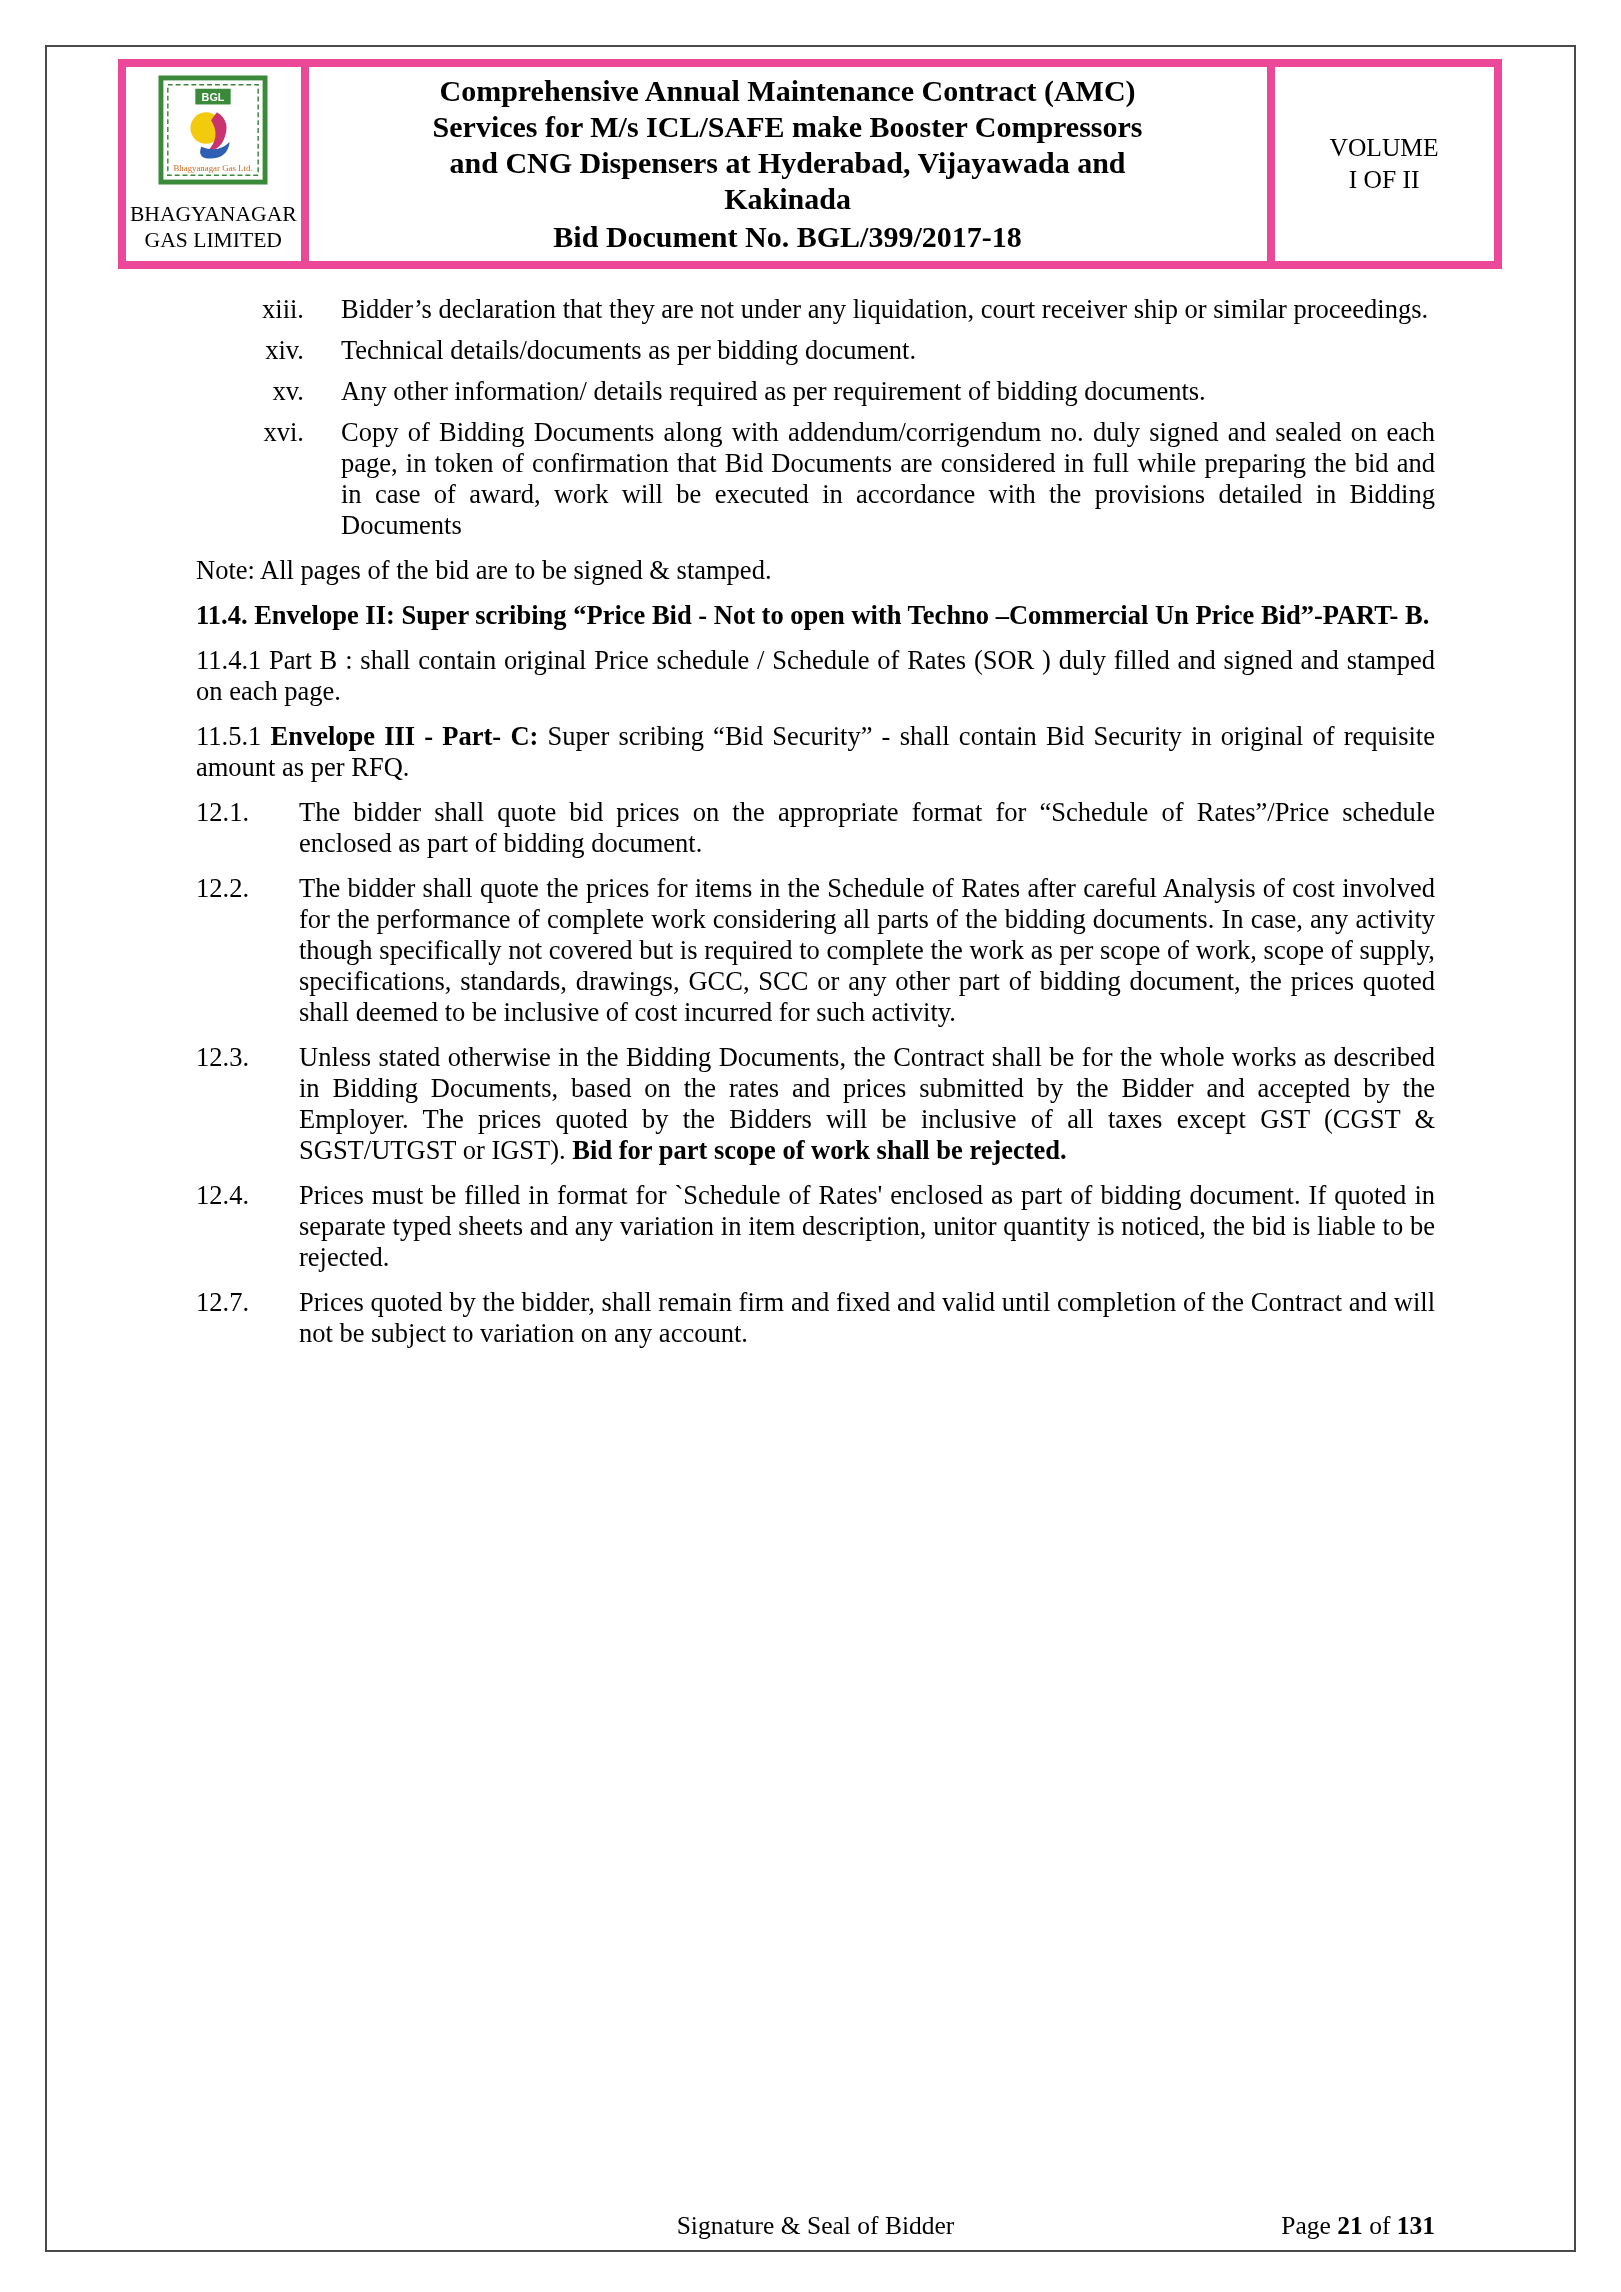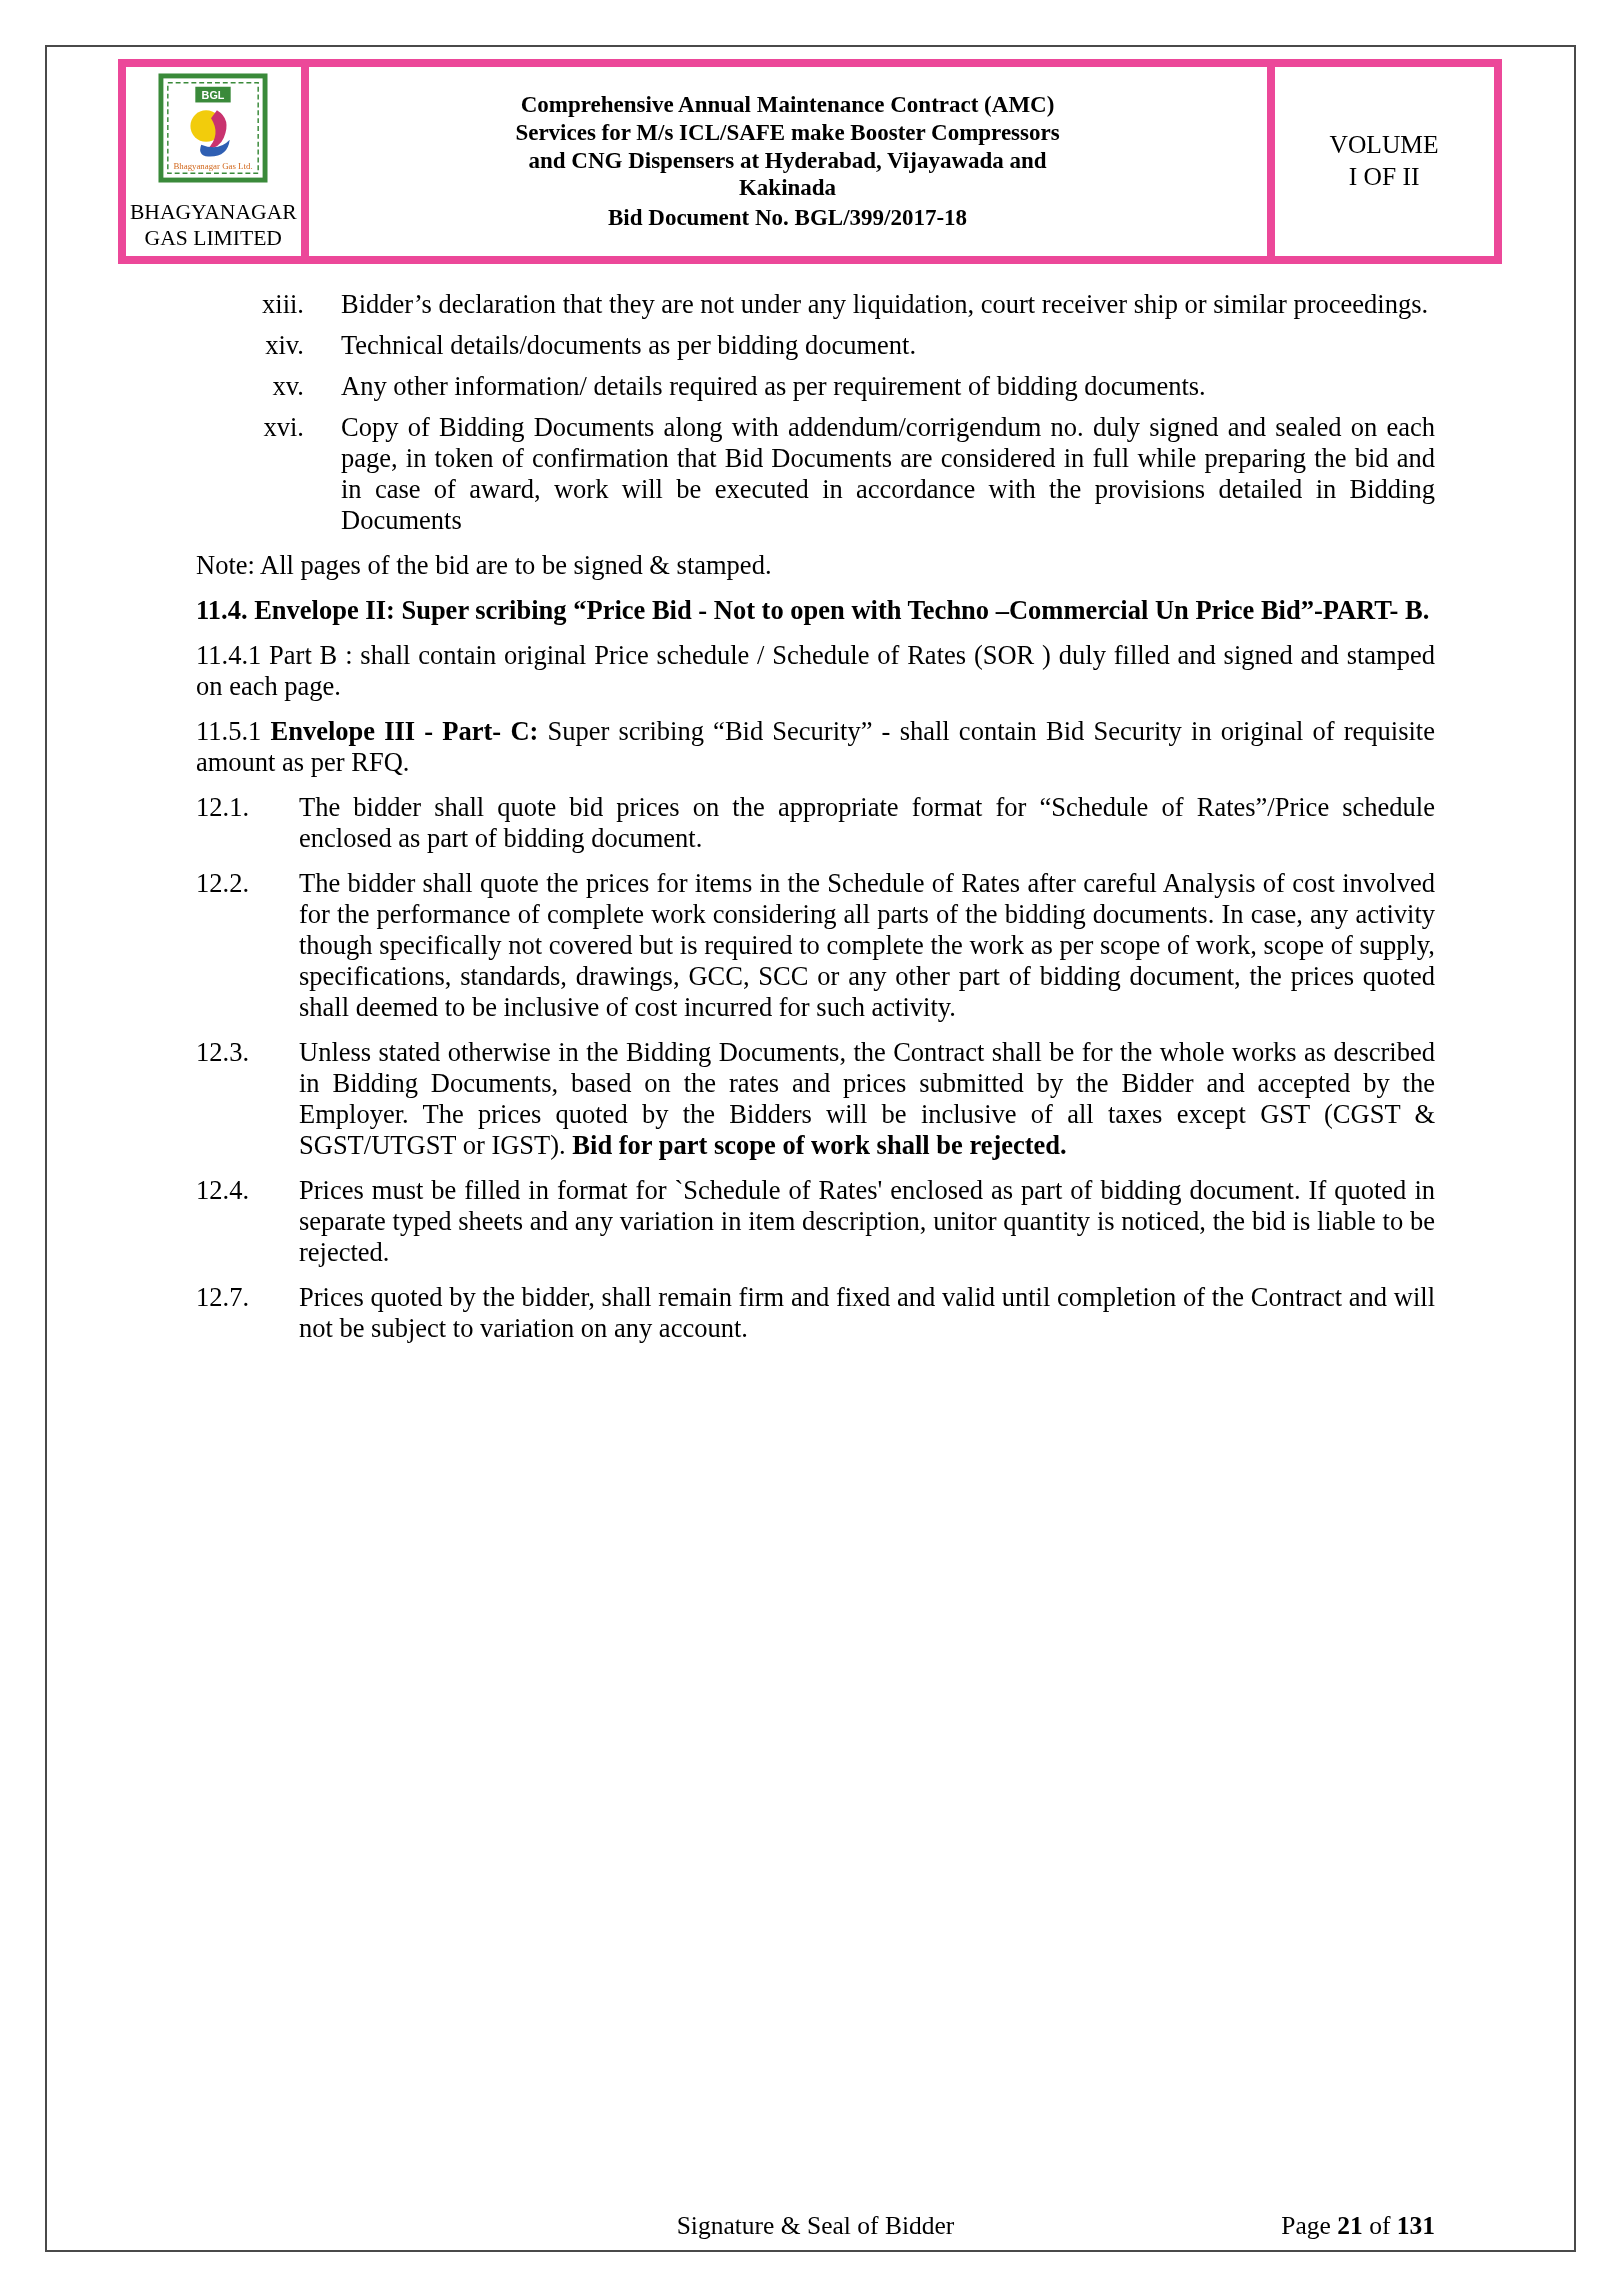--- a/index.html
+++ b/index.html
@@ -22,21 +22,21 @@
   }
   
   .header-table {
     position: relative;
     border-collapse: collapse;
     margin: 59px 0 0 118px;
     table-layout: fixed;
   }
   .header-table td { border: 8px solid #ec4899; vertical-align: middle; }
   .cell-logo  { width: 163px; text-align: center; padding: 5.9px 3.9px 3.9px 3.9px; }
-  .cell-title { width: 966px; text-align: center; font-weight: bold; font-size: 23px; line-height: 1.2; padding: 5.9px 13.7px; }
+  .cell-title { width: 966px; text-align: center; font-weight: bold; font-size: 30px; line-height: 1.2; padding: 5.9px 13.7px; }
   .cell-volume{ width: 227px; text-align: center; font-size: 25.5px; line-height: 1.25; }
   .org-name { font-size: 21.6px; line-height: 1.2; margin-top: 10px; }
   .bid-doc { margin-top: 2px; }
   
   .body { margin: 25.5px 186px 0 196px; }
   .list-item { position: relative; padding-left: 145px; text-align: justify; line-height: 1.17; margin-top: 10px; }
   .list-item:first-child { margin-top: 0; }
   .list-num { position: absolute; left: 0; top: 0; width: 108px; text-align: right; }
   .para { text-align: justify; line-height: 1.17; margin: 14px 0 0 0; }
   .note-para { text-align: left; }

